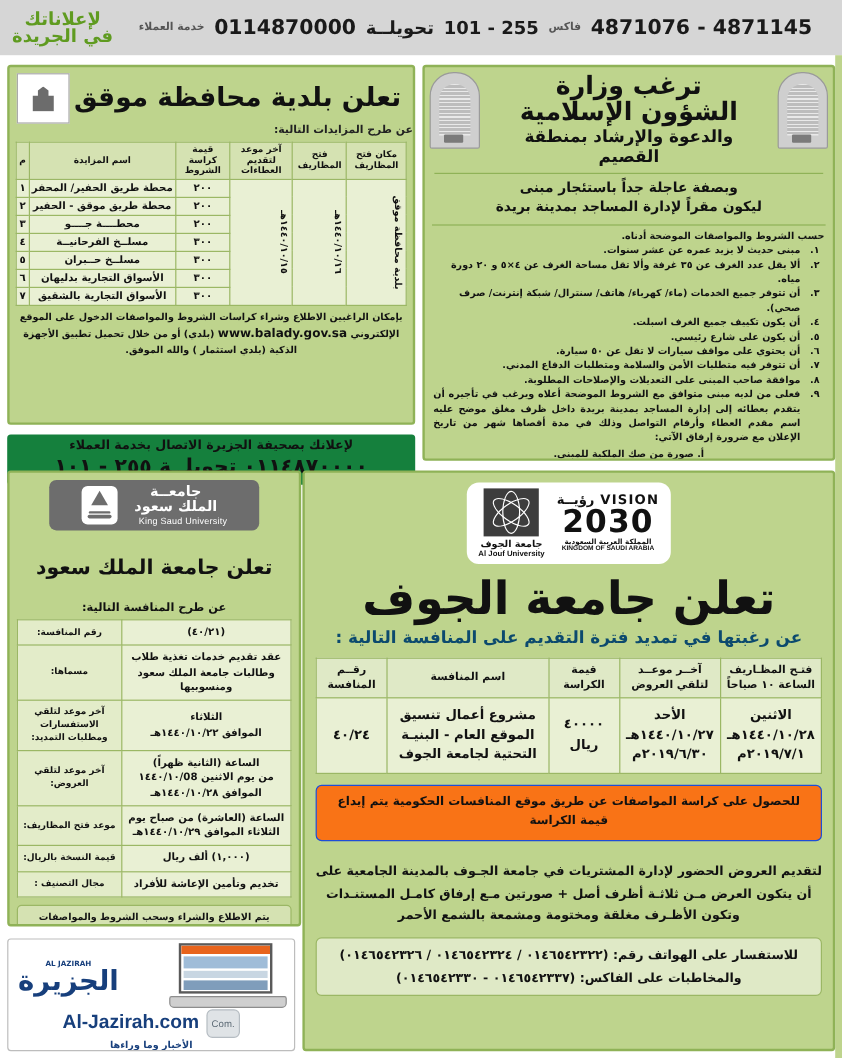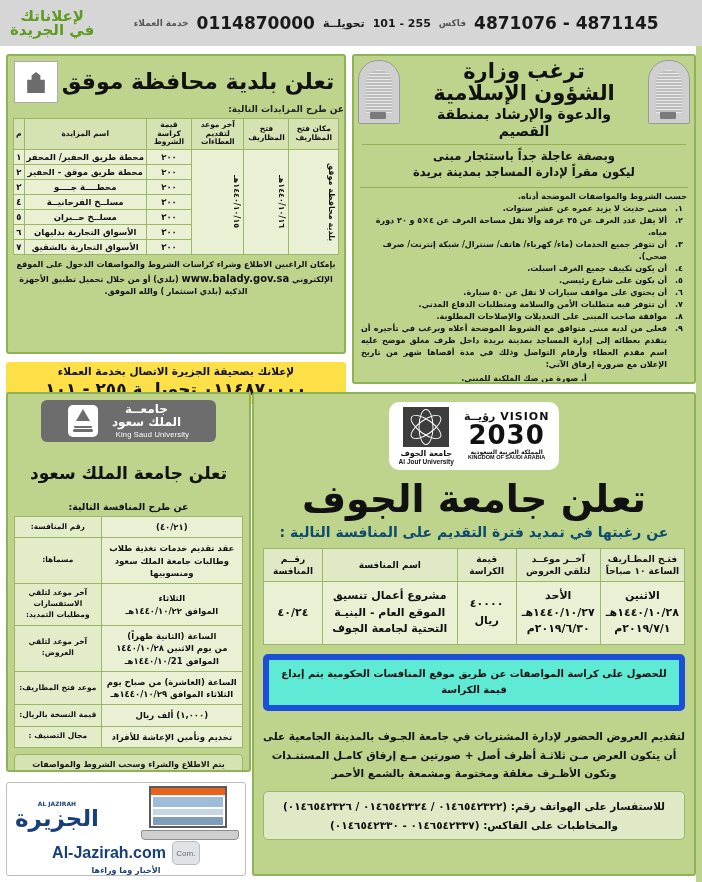--- a/index.html
+++ b/index.html
@@ -26,21 +26,21 @@
   .brand-tag{
     color:#5f9b20;font-weight:bold;line-height:0.95;
     font-size:15px;text-align:center;flex:0 0 auto;padding-right:2px;
   }
   .brand-tag div{white-space:nowrap;}
   .topbar-nums{
     flex:1 1 auto;display:flex;align-items:center;justify-content:center;
     gap:8px;color:#1a1a1a;font-weight:bold;white-space:nowrap;
   }
   .tb-label{font-size:9px;color:#555;}
-  .tb-med{font-size:11px;}
+  .tb-med{font-size:15px;}
   .tb-lat{font-family:"DejaVu Sans","Liberation Sans",sans-serif;font-size:17px;}
 
   
   .adbox{
     position:absolute;
     background:#bed48d;
     border:2px solid #8fb257;
     box-sizing:border-box;
     border-radius:3px;
     overflow:hidden;
@@ -80,21 +80,21 @@
     writing-mode:vertical-rl;text-orientation:mixed;
     white-space:nowrap;font-size:8px;font-weight:bold;
   }
   .muni-foot{
     font-size:8px;font-weight:bold;color:#111;text-align:center;
     padding:4px 8px 5px 8px;line-height:1.5;
   }
   .muni-foot .lat{font-family:"DejaVu Sans",sans-serif;font-size:10px;}
 
   
-  #ad-contact{left:6px;top:362px;width:340px;height:42px;background:#fde047;border:none;}
+  #ad-contact{left:6px;top:362px;width:340px;height:42px;background:#15803d;border:none;}
   .contact-line1{text-align:center;font-size:10.5px;font-weight:bold;color:#111;padding-top:3px;}
   .contact-line2{text-align:center;font-size:17px;font-weight:bold;color:#111;letter-spacing:0.5px;padding-top:2px;}
 
   
   #ad-ministry{left:352px;top:54px;width:344px;height:330px;}
   .min-head{display:flex;align-items:stretch;padding:4px 4px 0 4px;gap:20px;}
   .arch{
     width:40px;height:62px;flex:0 0 auto;
     background:#cfcfcf;
     border-radius:20px 20px 2px 2px;
@@ -243,22 +243,22 @@
   table.jouf th{
     border:1px solid #9bb765;background:#dfe9c6;font-size:9px;font-weight:bold;
     color:#111;padding:4px 3px;line-height:1.35;
   }
   table.jouf td{
     border:1px solid #9bb765;font-size:11px;font-weight:bold;color:#111;
     padding:6px 3px;text-align:center;line-height:1.5;vertical-align:middle;
   }
   td.jouf-name{font-size:13.5px;line-height:1.45;}
   .jouf-box{
-    margin:9px 9px 16px 9px;border:6px solid #1d4ed8;border-radius:5px;
-    background:#5eead4;padding:6px 8px;text-align:center;
+    margin:9px 9px 16px 9px;border:1px solid #1d4ed8;border-radius:5px;
+    background:#f97316;padding:6px 8px;text-align:center;
     font-size:10px;font-weight:bold;color:#111;line-height:1.65;
   }
   .jouf-box .lat{font-family:"DejaVu Sans",sans-serif;font-size:12px;}
   .jouf-para{
     margin:9px 9px 0 9px;font-size:10.5px;font-weight:bold;color:#111;
     line-height:1.8;text-align:center;
   }
   .jouf-phones{
     margin:8px 9px 0 9px;border:1px solid #9bb765;border-radius:5px;
     background:#dfe9c6;padding:5px 8px;text-align:center;
@@ -463,21 +463,21 @@
           <td class="v">عقد تقديم خدمات تغذية طلاب وطالبات جامعة الملك سعود ومنسوبيها</td>
           <td class="k">مسماها:</td>
         </tr>
         <tr>
           <td class="v" style="white-space:pre-line">الثلاثاء
 الموافق ١٤٤٠/١٠/٢٢هـ</td>
           <td class="k">آخر موعد لتلقي الاستفسارات ومطلبات التمديد:</td>
         </tr>
         <tr>
           <td class="v" style="white-space:pre-line">الساعة (الثانية ظهراً)
-من يوم الاثنين ١٤٤٠/١٠/٢٨ الموافق ١٤٤٠/١٠/21هـ</td>
+من يوم الاثنين ١٤٤٠/١٠/08 الموافق ١٤٤٠/١٠/٢٨هـ</td>
           <td class="k">آخر موعد لتلقي العروض:</td>
         </tr>
         <tr>
           <td class="v">الساعة (العاشرة) من صباح يوم الثلاثاء الموافق ١٤٤٠/١٠/٢٩هـ</td>
           <td class="k">موعد فتح المظاريف:</td>
         </tr>
         <tr>
           <td class="v">(١,٠٠٠) ألف ريال</td>
           <td class="k">قيمة النسخة بالريال:</td>
         </tr>

